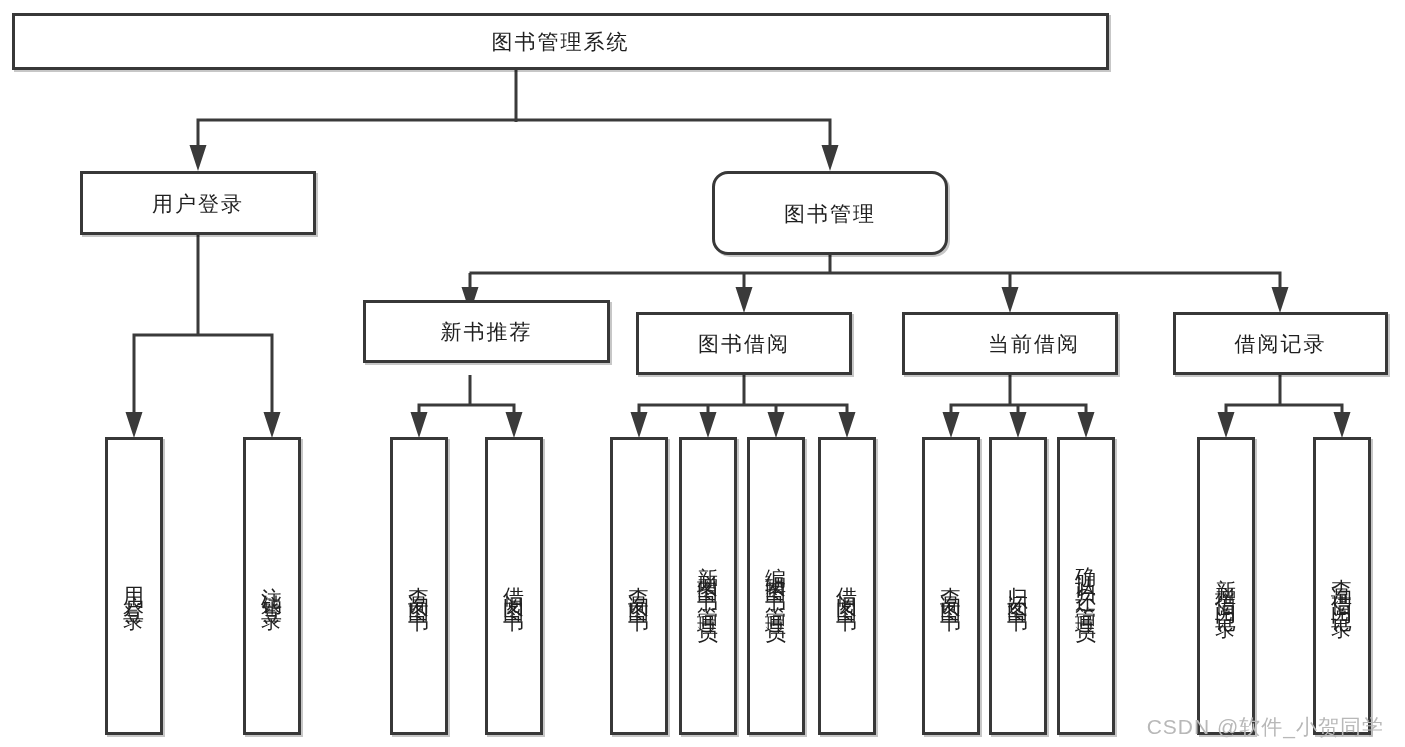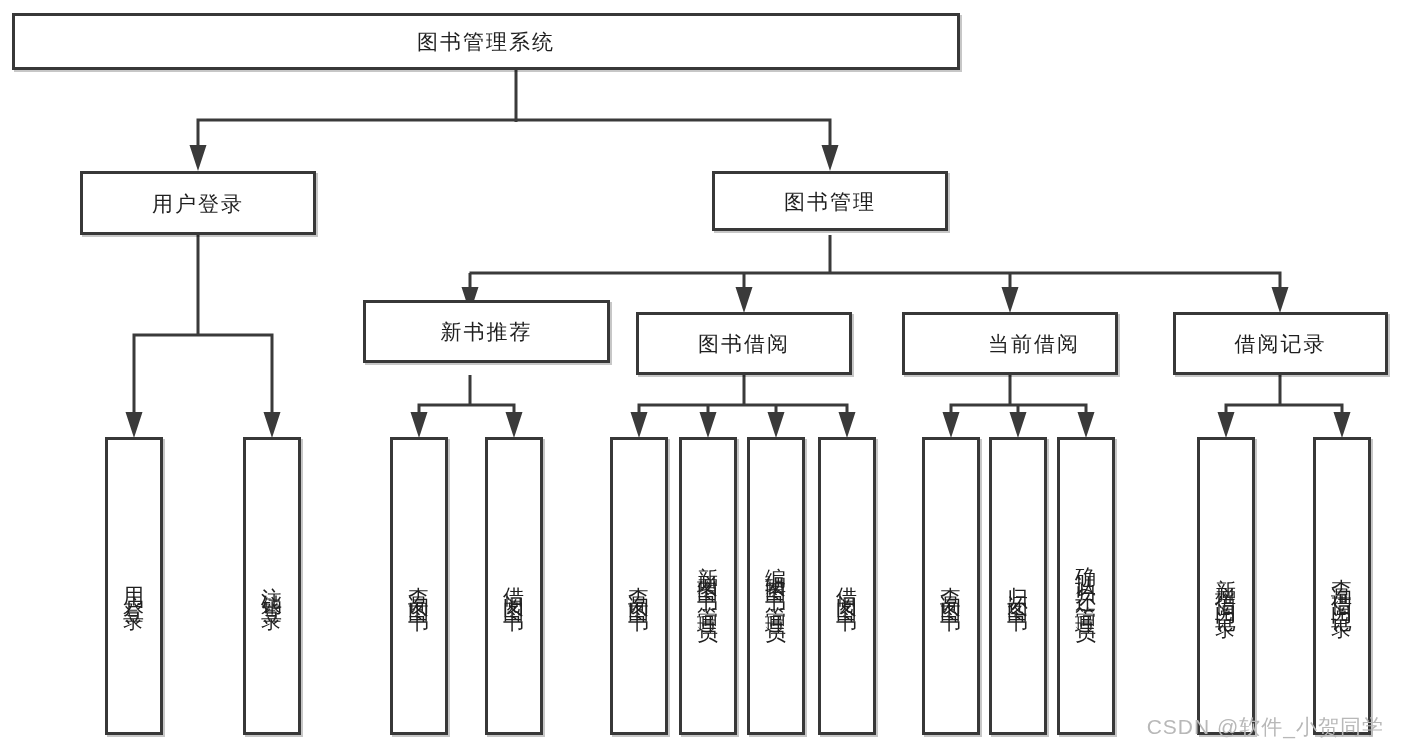--- a/index.html
+++ b/index.html
@@ -115,24 +115,24 @@
       M699.5 412 L716.5 412 L708 438 Z
       M767.5 412 L784.5 412 L776 438 Z
       M838.5 412 L855.5 412 L847 438 Z
       M942.5 412 L959.5 412 L951 438 Z
       M1009.5 412 L1026.5 412 L1018 438 Z
       M1077.5 412 L1094.5 412 L1086 438 Z
       M1217.5 412 L1234.5 412 L1226 438 Z
       M1333.5 412 L1350.5 412 L1342 438 Z"></path>
   </svg>
 
-  <div class="box" style="left:12px; top:13px; width:948px; height:57px;">图书管理系统</div>
+  <div class="box" style="left:12px; top:13px; width:1097px; height:57px;">图书管理系统</div>
 
   <div class="box" style="left:80px; top:171px; width:236px; height:64px;">用户登录</div>
-  <div class="box" style="left:712px; top:171px; width:236px; height:60px;">图书管理</div>
+  <div class="box" style="left:712px; top:171px; width:236px; height:84px;border-radius:16px;">图书管理</div>
 
   <div class="box" style="left:363px; top:300px; width:247px; height:63px;">新书推荐</div>
   <div class="box" style="left:636px; top:312px; width:216px; height:63px;text-align:right;">图书借阅</div>
   <div class="box" style="left:902px; top:312px; width:216px; height:63px;padding-left:48px;">当前借阅</div>
   <div class="box" style="left:1173px; top:312px; width:215px; height:63px;">借阅记录</div>
 
   <div class="box v" style="left:105px; top:437px; width:58px; height:298px;">用户登录</div>
   <div class="box v" style="left:243px; top:437px; width:58px; height:298px;">注销登录</div>
 
   <div class="box v" style="left:390px; top:437px; width:58px; height:298px;">查询图书</div>

